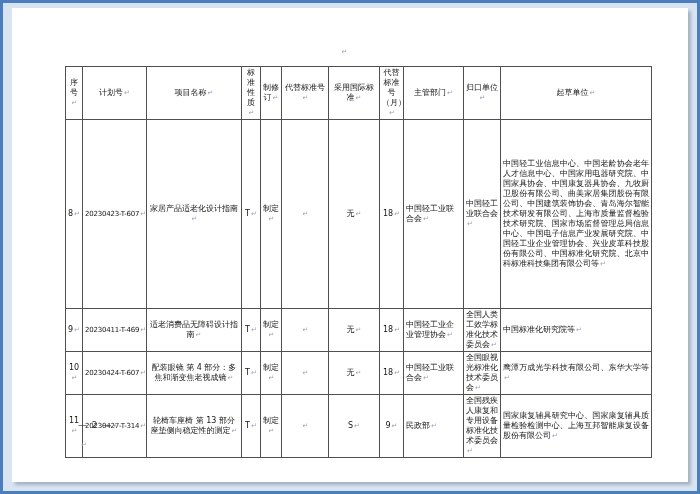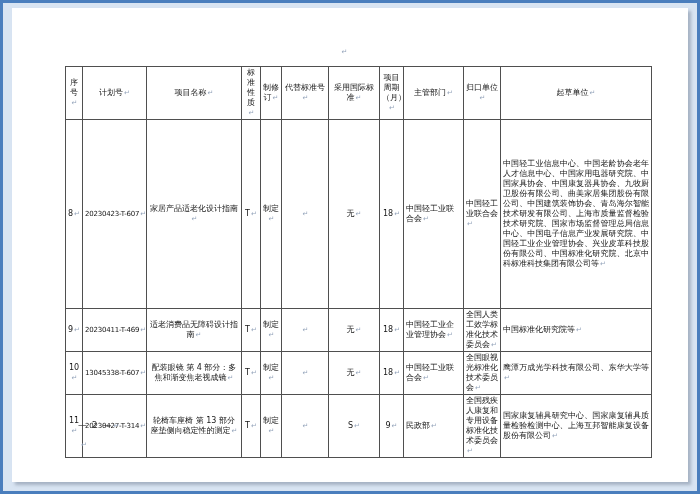--- a/index.html
+++ b/index.html
@@ -74,21 +74,21 @@
     </colgroup>
     <tbody>
         <tr class="h-head">
       <th><span>序号</span><span class="pm">↵</span></th>
       <th><span>计划号</span><span class="pm">↵</span></th>
       <th><span>项目名称</span><span class="pm">↵</span></th>
       <th><span>标准性质</span><span class="pm">↵</span></th>
       <th><span>制修订</span><span class="pm">↵</span></th>
       <th><span>代替标准号</span><span class="pm">↵</span></th>
       <th><span>采用国际标准</span><span class="pm">↵</span></th>
-      <th><span>项目周期（月）</span><span class="pm">↵</span></th>
+      <th><span>代替标准号（月）</span><span class="pm">↵</span></th>
       <th><span>主管部门</span><span class="pm">↵</span></th>
       <th><span>归口单位</span><span class="pm">↵</span></th>
       <th><span>起草单位</span><span class="pm">↵</span></th>
     </tr>
 
     <tr class="h-r0">
       <td class="c-center"><span>8</span><span class="pm">↵</span></td>
       <td class="c-plan"><span>20230423-T-607</span><span class="pm">↵</span></td>
       <td class="c-name"><span>家居产品适老化设计指南</span><span class="pm">↵</span></td>
       <td class="c-center"><span>T</span><span class="pm">↵</span></td>
@@ -110,21 +110,21 @@
       <td class="c-center"><span></span><span class="pm">↵</span></td>
       <td class="c-center"><span>无</span><span class="pm">↵</span></td>
       <td class="c-center"><span>18</span><span class="pm">↵</span></td>
       <td class="c-left"><span>中国轻工业企业管理协会</span><span class="pm">↵</span></td>
       <td class="c-left"><span>全国人类工效学标准化技术委员会</span><span class="pm">↵</span></td>
       <td class="c-draft"><span>中国标准化研究院等</span><span class="pm">↵</span></td>
     </tr>
 
     <tr class="h-r2">
       <td class="c-center"><span>10</span><span class="pm">↵</span></td>
-      <td class="c-plan"><span>13045338-T-607</span><span class="pm">↵</span></td>
+      <td class="c-plan"><span>20230424-T-607</span><span class="pm">↵</span></td>
       <td class="c-name"><span>配装眼镜 第 4 部分：多焦和渐变焦老视成镜</span><span class="pm">↵</span></td>
       <td class="c-center"><span>T</span><span class="pm">↵</span></td>
       <td class="c-center"><span>制定</span><span class="pm">↵</span></td>
       <td class="c-center"><span></span><span class="pm">↵</span></td>
       <td class="c-center"><span>无</span><span class="pm">↵</span></td>
       <td class="c-center"><span>18</span><span class="pm">↵</span></td>
       <td class="c-left"><span>中国轻工业联合会</span><span class="pm">↵</span></td>
       <td class="c-left"><span>全国眼视光标准化技术委员会</span><span class="pm">↵</span></td>
       <td class="c-draft"><span>鹰潭万成光学科技有限公司、东华大学等</span><span class="pm">↵</span></td>
     </tr>

